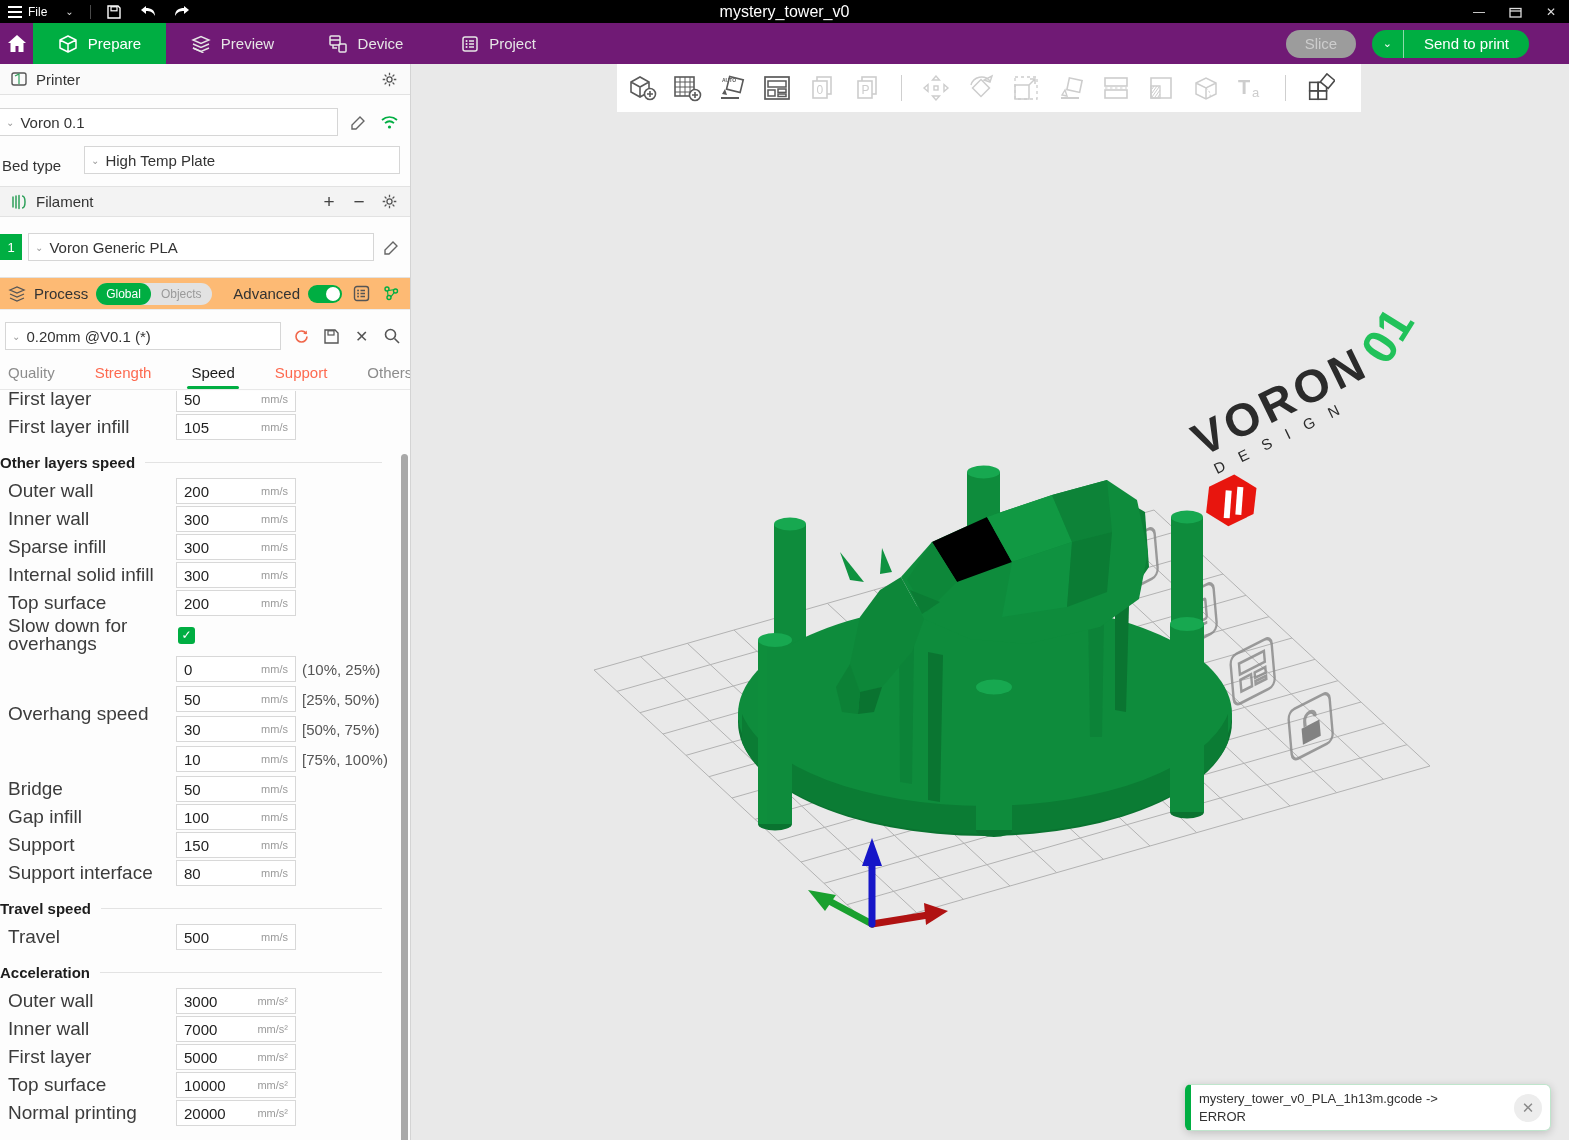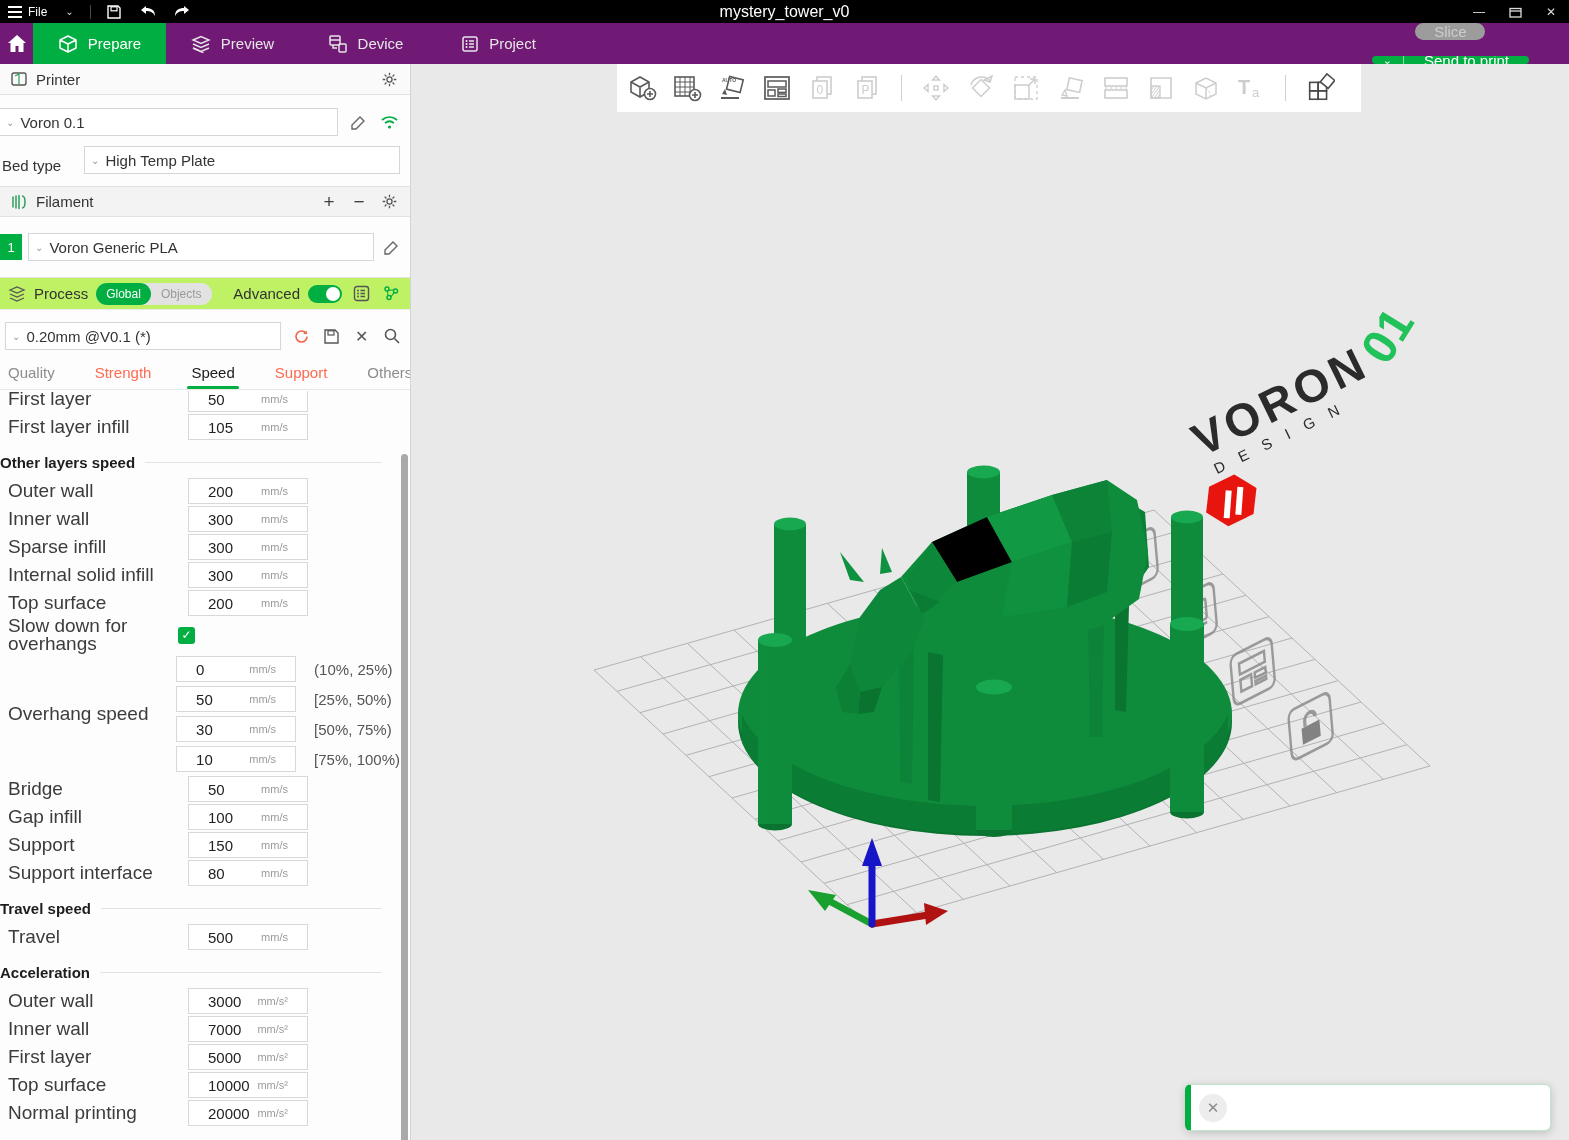--- a/index.html
+++ b/index.html
@@ -20,21 +20,21 @@
   .win-controls { margin-left:auto; display:flex; height:100%; z-index:2; }
   .win-controls .wc { width:36px; height:100%; display:flex; align-items:center; justify-content:center; color:#ddd; font-size:12px; }
 
   
   .navbar { position:absolute; left:0; top:23px; width:1569px; height:41px;
     background:#701a75; display:flex; align-items:stretch; z-index:49; }
   .home-btn { width:33px; display:flex; align-items:center; justify-content:center; }
   .nav-tab { width:133px; display:flex; align-items:center; justify-content:center; gap:10px;
     color:#e6e6e6; font-size:15px; }
   .nav-tab.active { background:var(--accent,#00ae42); color:#fff; }
-  .nav-right { margin-left:auto; display:flex; align-items:center; gap:16px; padding-right:40px;flex-direction:column; }
+  .nav-right { margin-left:auto; display:flex; align-items:center; gap:16px; padding-right:40px; }
   .slice-btn { min-width:70px; height:28px; border-radius:14px; background:#9c9c9c; color:#cdcdcd;
     font-size:15px; display:flex; align-items:center; justify-content:center; padding:0 16px; }
   .send-group { display:flex; height:28px; border-radius:14px; overflow:hidden; background:var(--accent,#00ae42); }
   .send-chev { width:32px; display:flex; align-items:center; justify-content:center;
     color:#fff; font-size:11px; border-right:1px solid rgba(255,255,255,.55); }
   .send-main { padding:0 20px; display:flex; align-items:center; color:#fff; font-size:15px; }
 
   
   .sidebar { position:absolute; left:0; top:64px; width:411px; height:1076px;
     background:#fdfdfd; border-right:1px solid #d4d4d4; overflow:hidden; }
@@ -51,21 +51,21 @@
   .printer-row .combo { flex:1; border-left:none; }
   .bed-row { display:flex; align-items:flex-end; margin:10px 10px 12px 2px; gap:14px; }
   .bed-row .lbl { font-size:15px; color:#333; width:68px; }
   .bed-row .combo { flex:1; }
   .fil-row { display:flex; align-items:center; margin:16px 8px 16px 0; gap:6px; }
   .slot-badge { width:22px; height:26px; background:var(--accent,#00ae42); color:#fff; font-size:13px;
     display:flex; align-items:center; justify-content:center; }
   .fil-row .combo { flex:1; }
 
   .process-hdr { height:33px; display:flex; align-items:center; gap:8px; padding:0 8px;
-    border-top:1px solid #e2e2e2; border-bottom:1px solid #ececec; background:#bef264; }
+    border-top:1px solid #e2e2e2; border-bottom:1px solid #ececec; background:#fdba74; }
   .process-hdr .title { font-size:15px; color:#333; }
   .seg-pill { display:flex; background:#e2e2e2; border-radius:12px; height:22px; align-items:center; }
   .seg { padding:0 10px; font-size:12px; color:#9a9a9a; height:22px; display:flex; align-items:center; border-radius:12px; }
   .seg.on { background:var(--accent,#00ae42); color:#fff; }
   .adv-label { font-size:15px; color:#333; margin-left:auto; }
   .toggle { width:34px; height:18px; border-radius:9px; background:var(--accent,#00ae42); position:relative; }
   .toggle .knob { position:absolute; right:2px; top:2px; width:14px; height:14px; border-radius:50%; background:#fff; }
 
   .profile-row { display:flex; align-items:center; margin:12px 8px 10px 5px; gap:10px; }
   .profile-row .combo { width:300px; }
@@ -76,21 +76,21 @@
   .ptab.modified { color:#fd6a50; }
   .ptab.active { color:#1a1a1a; font-weight:normal; }
   .ptab.active::after { content:""; position:absolute; left:2px; right:2px; bottom:0; height:3px;
     background:var(--accent,#00ae42); border-radius:2px; }
 
   .settings { position:absolute; left:0; top:327px; bottom:0; width:400px; overflow:hidden; padding-top:0; }
   .settings-inner { margin-top:-6px; }
   .s-row { display:flex; align-items:center; min-height:28px; padding:0 0 0 8px; }
   .s-lbl { width:168px; font-size:19px; color:#3c3c3c; line-height:18px; }
   .s-input { width:120px; height:26px; border:1px solid #d8d8d8; background:#fff; display:flex;
-    align-items:center; padding:0 19px; margin:1px 12px; }
+    align-items:center; padding:0 7px; margin:1px 0; }
   .s-val { font-size:15px; color:#222; flex:1; }
   .s-unit { font-size:11px; color:#9a9a9a; }
   .s-note { font-size:15px; color:#555; margin-left:6px; white-space:nowrap; }
   .s-sec { display:flex; align-items:center; margin:13px 0 6px 0; }
   .s-sec .t { font-size:15px; font-weight:bold; color:#1d1d1d; white-space:nowrap; }
   .s-sec .line { flex:1; height:1px; background:#e3e3e3; margin:0 18px 0 10px; }
   .s-check { width:17px; height:17px; background:var(--accent,#00ae42); border-radius:3px; color:#fff;
     font-size:12px; display:flex; align-items:center; justify-content:center; margin-left:2px; }
   .s-multi { display:flex; align-items:center; padding-left:8px; margin:2px 0; }
   .s-stack { display:flex; flex-direction:column; gap:2px; }
@@ -787,15 +787,19 @@
       <path d="M419 790 L402 781" stroke="#19a02e" stroke-width="2"></path>
       <polygon points="396,778 424,783 413,799" fill="#19a02e"></polygon>
       <path d="M460 812 L516 803" stroke="#b01212" stroke-width="7"></path>
       <polygon points="536,799 512,791 514,813" fill="#b01212"></polygon>
       <path d="M460 812 L460 748" stroke="#1616c8" stroke-width="7"></path>
       <polygon points="460,726 450,754 470,754" fill="#1616c8"></polygon>
     </g>
   </svg>
 
   <div class="toast" style="left:773px; top:1020px;">
+    <div class="toast-text">
+      <div>mystery_tower_v0_PLA_1h13m.gcode -&gt;</div>
+      <div>ERROR</div>
+    </div>
     <div class="toast-close">✕</div>
   </div>
 </div>
 
 </body></html>

